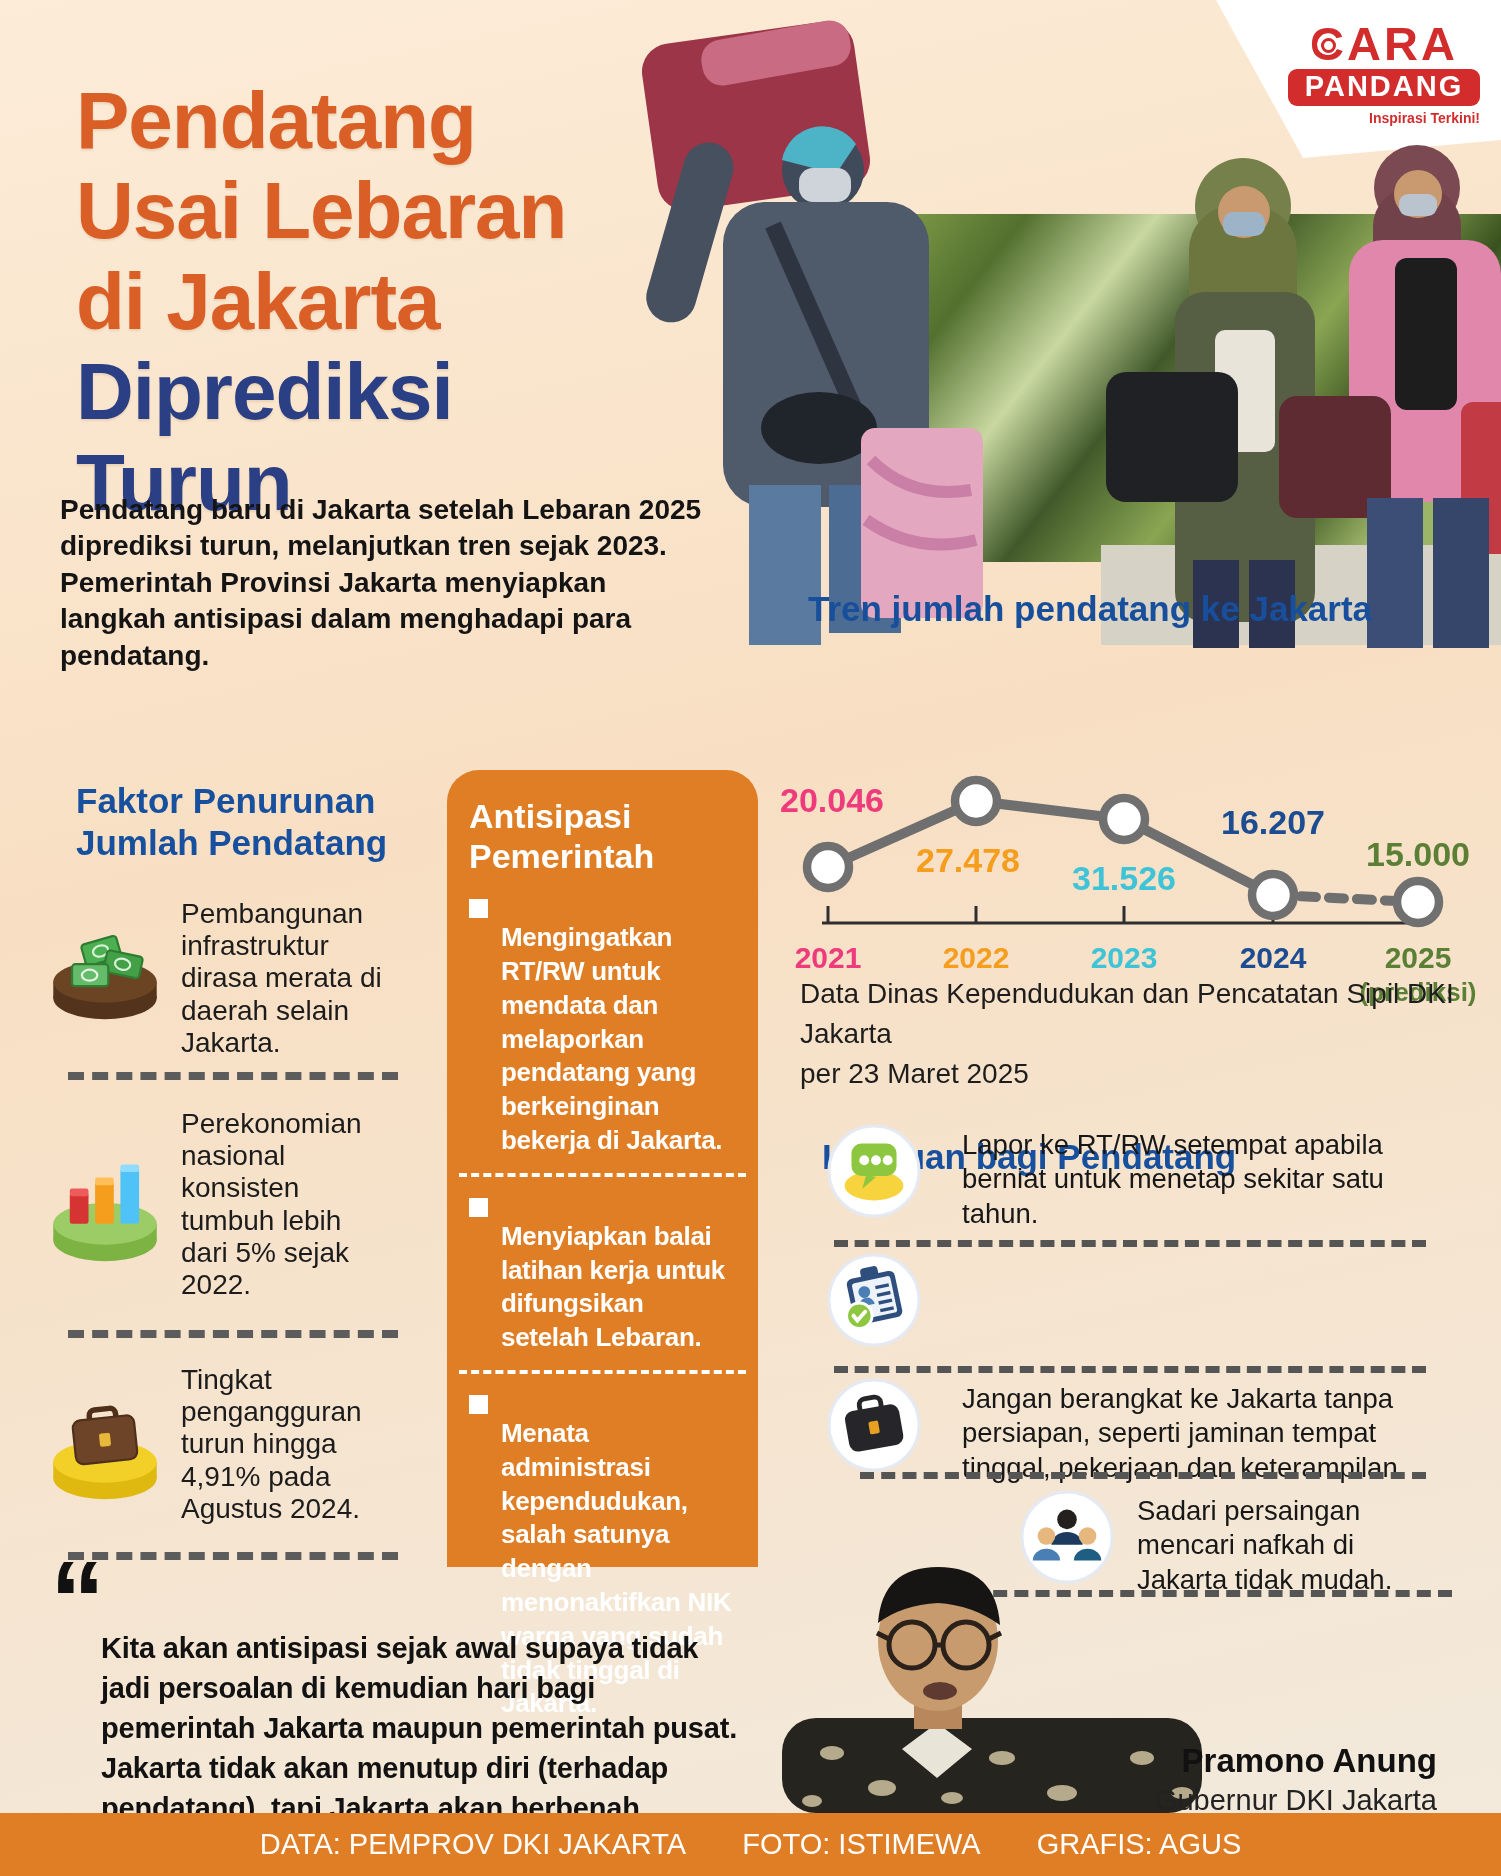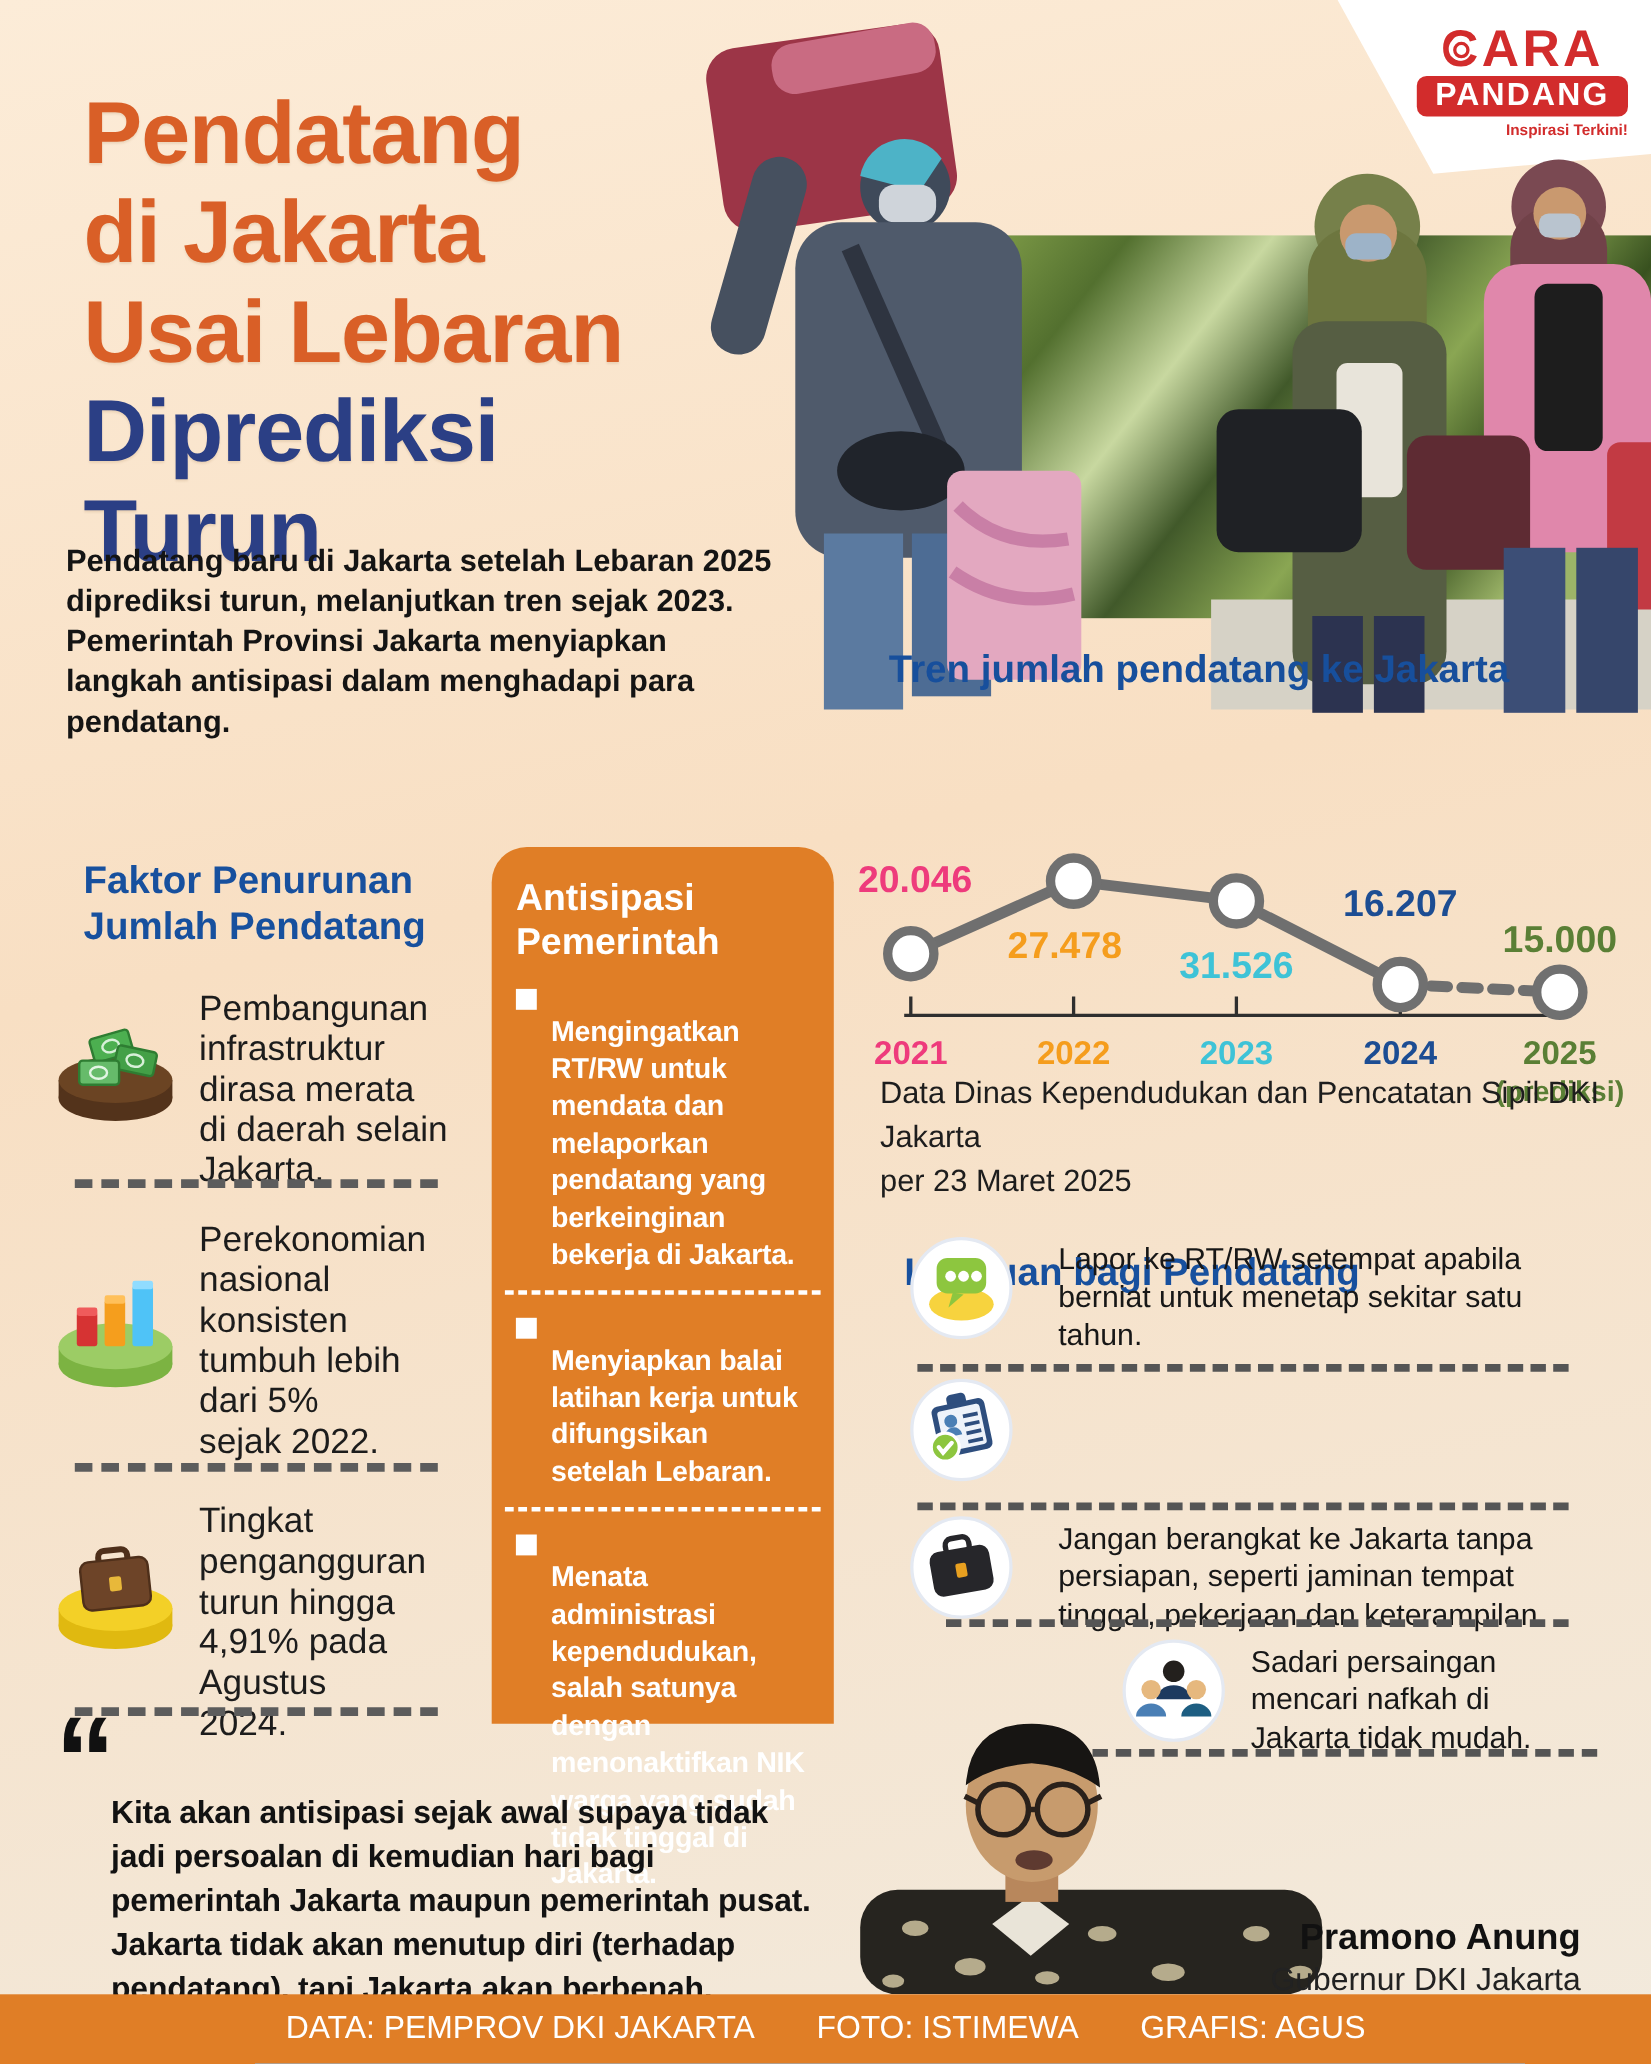--- a/index.html
+++ b/index.html
@@ -24,21 +24,21 @@
   .title-orange { color:#d95f27; }
   .title-blue { color:#2b3f85; }
   .intro { position:absolute; left:60px; top:492px; width:645px; font-size:28px; font-weight:700; line-height:1.30; color:#141414; }
   
   .section-heading { position:absolute; color:#17509e; font-weight:800; font-size:35px; line-height:1.2; }
   .faktor-heading { left:76px; top:780px; width:330px; }
   .imbauan-heading { left:822px; top:1136px; width:520px; }
   .chart-title { position:absolute; left:180px; top:0; width:620px; text-align:center; color:#174f9c; font-weight:800; font-size:35px; }
   
   .faktor-icon { position:absolute; left:50px; width:110px; height:100px; }
-  .faktor-text { position:absolute; left:181px; font-size:32px; line-height:1.15; color:#1c1c1c; }
+  .faktor-text { position:absolute; left:181px; font-size:28px; line-height:1.15; color:#1c1c1c; }
   .dash-sep { position:absolute; border-top:8px dashed #5c5c5c; }
   .sep-f { left:68px; width:330px; }
   
   .antisipasi { position:absolute; left:447px; top:770px; width:311px; height:797px; background:#e07e26; border-radius:32px 32px 0 0; padding:26px 22px 0 22px; color:#fff; }
   .antisipasi h2 { font-size:34px; font-weight:800; line-height:1.18; margin-bottom:16px; }
   .anti-item { display:flex; gap:13px; }
   .anti-bullet { flex:none; width:19px; height:19px; background:#fff; margin-top:7px; }
   .anti-text { font-size:26px; font-weight:700; line-height:1.3; letter-spacing:-0.3px;margin-top:29px; }
   .anti-sep { border-top:4px dashed #fff; margin:15px 0 14px -10px; width:calc(100% + 20px); }
   
@@ -133,22 +133,22 @@
   </div>
 
   <div class="logo">
     <span class="logo-cara"><span>CARA</span><span class="logo-eye"></span></span>
     <span class="logo-pandang">PANDANG</span>
     <span class="logo-tagline">Inspirasi Terkini!</span>
   </div>
 
   <div class="main-title">
     <div class="title-orange">Pendatang</div>
+    <div class="title-orange">Usai Lebaran</div>
     <div class="title-orange">di Jakarta</div>
-    <div class="title-orange">Usai Lebaran</div>
     <div class="title-blue">Diprediksi</div>
     <div class="title-blue">Turun</div>
   </div>
 
   <div class="intro">Pendatang baru di Jakarta setelah Lebaran 2025 diprediksi turun, melanjutkan tren sejak 2023. Pemerintah Provinsi Jakarta menyiapkan langkah antisipasi dalam menghadapi para pendatang.</div>
 
   <div class="section-heading faktor-heading">Faktor Penurunan Jumlah Pendatang</div>
 
   <div class="faktor-icon" style="top:918px">
     <svg viewBox="0 0 100 95">

